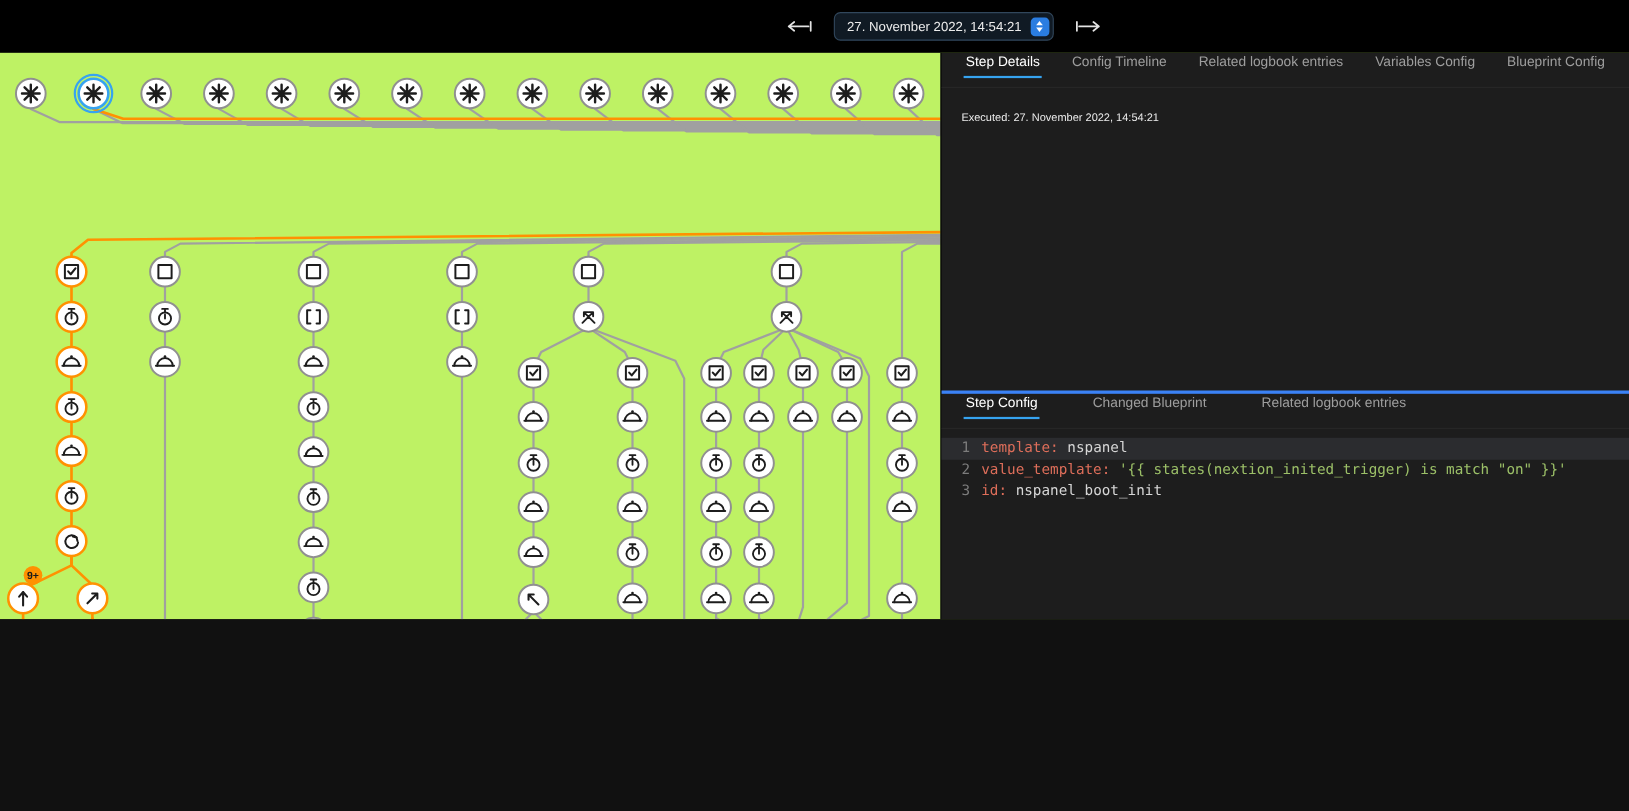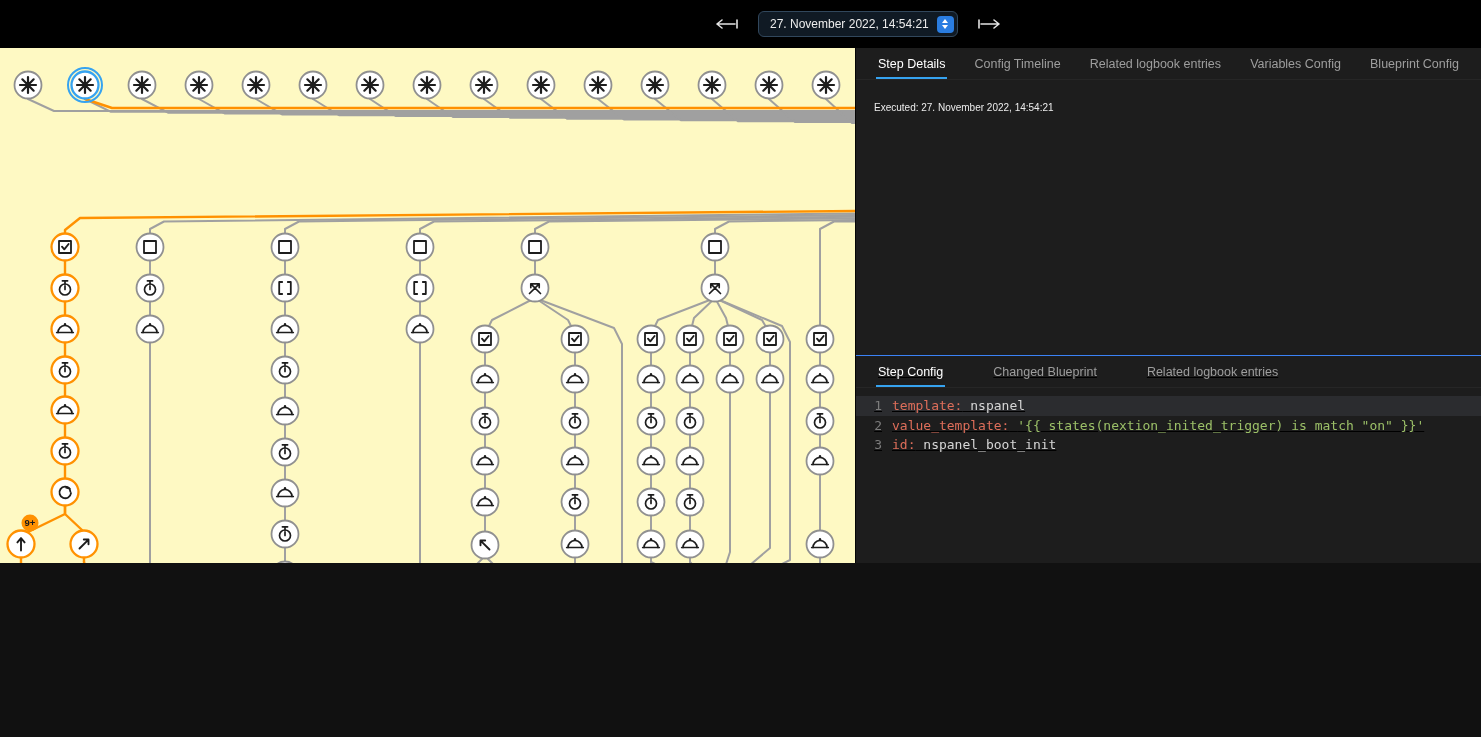--- a/index.html
+++ b/index.html
@@ -1,40 +1,40 @@
 <!DOCTYPE html>
 <html><head>
 <meta charset="utf-8">
 <style>
   html,body{margin:0;padding:0;background:#111;}
-  .app{position:relative;width:1481px;height:563px;background:#fef9c3;overflow:hidden;
+  .app{position:relative;width:1481px;height:563px;background:#bef264;overflow:hidden;
        font-family:"Liberation Sans",sans-serif;-webkit-font-smoothing:antialiased;}
   
   .topbar{position:absolute;left:0;top:0;width:1481px;height:48px;background:#000;z-index:5;}
   .run-nav{position:absolute;left:712px;top:0;height:48px;display:flex;align-items:center;gap:16px;}
   .nav-arrow{background:none;border:none;padding:2px;cursor:pointer;display:flex;align-items:center;}
   .run-select{display:flex;align-items:center;gap:8px;height:24px;padding:0 3px 0 11px;
       background:#101a24;border:1px solid #31475c;border-radius:6px;color:#ececec;font-size:12px;cursor:pointer;}
   .chevbox{width:17px;height:17px;border-radius:4px;background:#2a7de1;display:flex;flex-direction:column;
       align-items:center;justify-content:center;gap:2px;}
   .tri-up{width:0;height:0;border-left:3.5px solid transparent;border-right:3.5px solid transparent;border-bottom:4px solid #fff;}
   .tri-down{width:0;height:0;border-left:3.5px solid transparent;border-right:3.5px solid transparent;border-top:4px solid #fff;}
   
   #graph{position:absolute;left:0;top:0;width:855px;height:737px;z-index:1;}
   
   .panel{position:absolute;left:855px;top:48px;width:626px;height:689px;background:#1d1d1d;
       border-left:1px solid #050505;z-index:4;box-sizing:border-box;}
-  .tabbar{display:flex;align-items:flex-end;height:32px;padding:0 20px;border-bottom:1px solid #262626;box-sizing:border-box;}
+  .tabbar{display:flex;align-items:flex-end;height:32px;padding:8px 20px;border-bottom:1px solid #262626;box-sizing:border-box;}
   .tabbar.spread{justify-content:space-between;}
   .tabbar.left{justify-content:flex-start;gap:46px;}
   .tab{font-size:12.5px;color:#9e9e9e;padding:8px 2px 6px;border-bottom:2px solid transparent;
       cursor:pointer;white-space:nowrap;}
   .tab.selected{color:#ffffff;border-bottom-color:#36a3f0;}
   .executed{padding:22px 18px;font-size:10px;color:#ececec;}
-  .subpanel{position:absolute;left:0;top:307px;width:626px;bottom:0;border-top:1px solid #3b82f6;background:#1d1d1d;text-decoration:underline;}
+  .subpanel{position:absolute;left:0;top:307px;width:626px;bottom:0;border-top:3px solid #3b82f6;background:#1d1d1d;}
   
   .code{margin-top:8px;font-family:"DejaVu Sans Mono","Liberation Mono",monospace;
       font-size:13px;line-height:19.5px;}
   .code-line{display:flex;align-items:baseline;}
   .code-line.active{background:#2b2c2f;}
   .gutter{width:26px;text-align:right;padding-right:10px;color:#7c7c7c;flex:none;user-select:none;}
   .tok-key{color:#de6e5a;}
   .tok-plain{color:#d6d6d6;}
   .tok-string{color:#9cc068;}
 </style>

